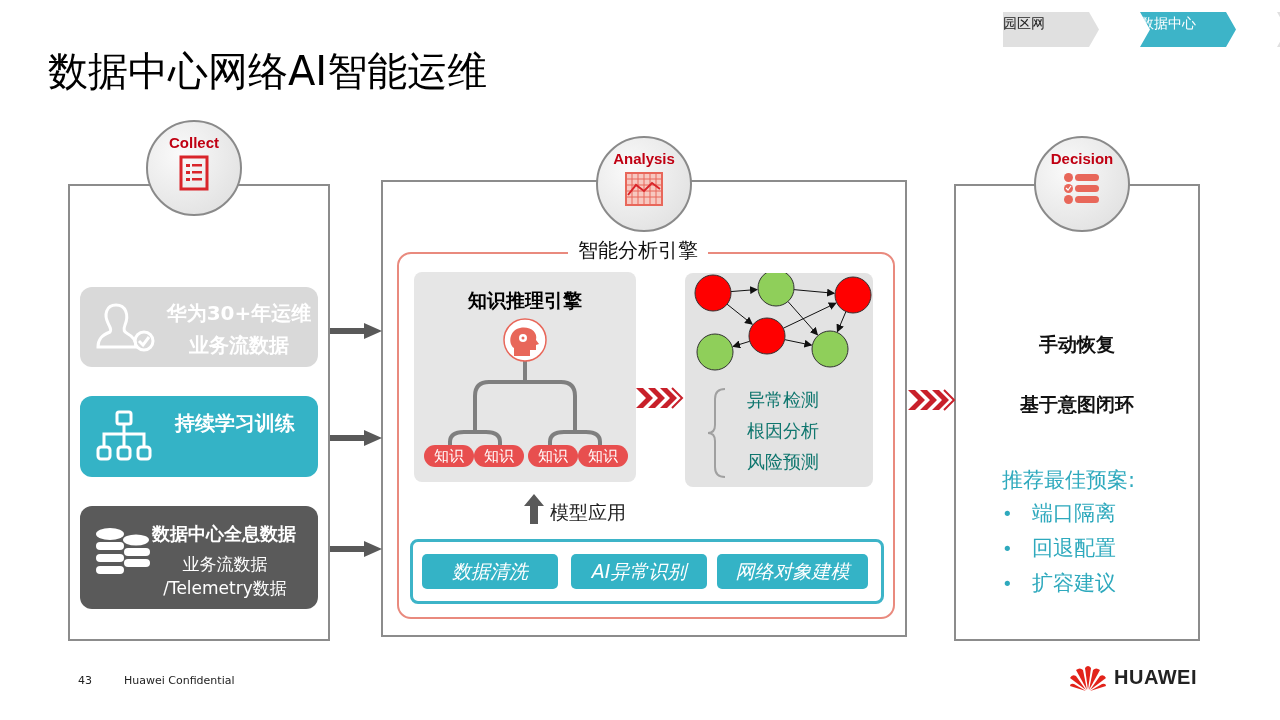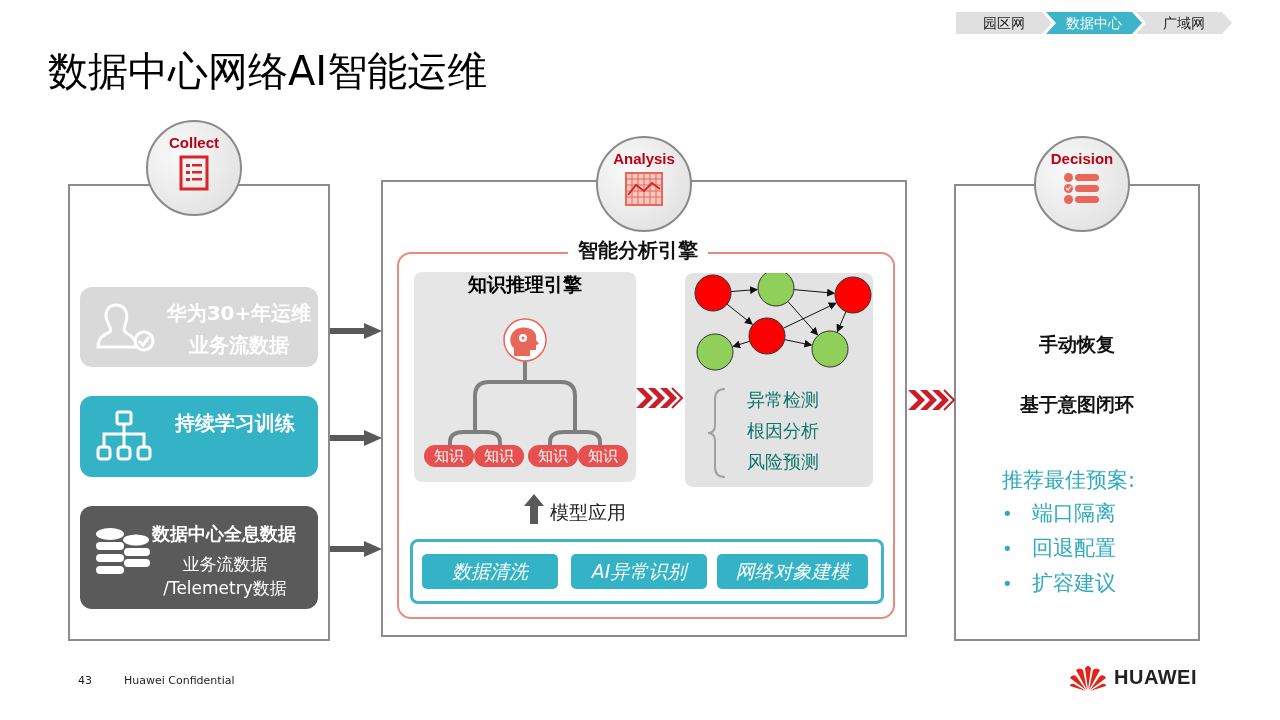--- a/index.html
+++ b/index.html
@@ -1,22 +1,22 @@
 <!DOCTYPE html>
 <html><head>
 <meta charset="utf-8">
 <style>
   * { box-sizing: border-box; margin: 0; padding: 0; }
   html, body { width: 1280px; height: 720px; background: #ffffff; overflow: hidden; }
   body { position: relative; font-family: "DejaVu Sans", "Liberation Sans", sans-serif; color: #000; }
 
   
   .crumbs { position: absolute; top: 12px; left: 956px; height: 22px; display: flex; }
-  .crumb { position: relative; height: 22px; line-height: 22px; font-size: 14px; color: #222; text-align: center;
-           clip-path: polygon(0 0, calc(100% - 10px) 0, 100% 50%, calc(100% - 10px) 100%, 0 100%, 10px 50%); margin-right: -6px; }
+  .crumb { position: relative; height: 35px; line-height: 22px; font-size: 14px; color: #222; text-align: left;
+           clip-path: polygon(0 0, calc(100% - 10px) 0, 100% 50%, calc(100% - 10px) 100%, 0 100%, 10px 50%); margin-right: -6px; margin-left: 47px; }
   .crumb.first { clip-path: polygon(0 0, calc(100% - 10px) 0, 100% 50%, calc(100% - 10px) 100%, 0 100%); }
   .crumb.c1 { width: 96px; background: #e0e0e0; }
   .crumb.c2 { width: 96px; background: #3db4c8; color: #fff; }
   .crumb.c3 { width: 96px; background: #e0e0e0; }
 
   .title { position: absolute; left: 48px; top: 44px; font-size: 40px; color: #000000; letter-spacing: 0px; font-family: "DejaVu Sans", sans-serif; }
 
   
   .panel { position: absolute; border: 2px solid #8c8c8c; background: #fff; }
   .p1 { left: 68px; top: 184px; width: 262px; height: 457px; }
@@ -40,24 +40,24 @@
   .card1 .t { left: 84px; width: 150px; line-height: 32px; top: 10px; color: #fff; }
   .card2 .t { left: 80px; width: 150px; line-height: 30px; top: 12px; }
   .card3 .t1 { position: absolute; left: 72px; top: 16px; font-size: 18px; font-weight: bold; }
   .card3 .t2 { position: absolute; left: 70px; top: 46px; width: 150px; font-size: 17px; line-height: 24px; text-align: center; }
   .card .ic { position: absolute; }
 
   .arrowR { position: absolute; left: 330px; width: 52px; height: 16px; }
 
   
   .engine { position: absolute; left: 397px; top: 252px; width: 498px; height: 367px; border: 2px solid #e98a7e; border-radius: 14px; }
-  .engine-title { position: absolute; left: 568px; top: 237px; padding: 0 10px; background: #fff; font-size: 20px; font-weight: bold; color: #111; }
+  .engine-title { position: absolute; left: 568px; top: 237px; padding: 0 10px; background: #fff; font-size: 20px; font-weight: normal; color: #111; }
 
   .kbox { position: absolute; left: 414px; top: 272px; width: 222px; height: 210px; background: #e6e6e6; border-radius: 8px; }
-  .kbox-title { position: absolute; left: 0; width: 100%; top: 0; text-align: center; font-size: 19px; font-weight: bold; }
+  .kbox-title { position: absolute; left: 0; width: 100%; top: 16px; text-align: center; font-size: 19px; font-weight: bold; }
   .chip { position: absolute; top: 445px; width: 50px; height: 22px; border-radius: 11px; background: #e84f4f; color: #fff; font-size: 15px; line-height: 22px; text-align: center; }
 
   .gbox { position: absolute; left: 685px; top: 273px; width: 188px; height: 214px; background: #e3e3e3; border-radius: 8px; }
   .glist { position: absolute; left: 747px; top: 384px; font-size: 18px; font-weight: normal; line-height: 31px; color: #0f766e; }
 
   .chev { position: absolute; }
 
   .model-label { position: absolute; left: 550px; top: 500px; font-size: 19px; color: #222; }
 
   .pipe { position: absolute; left: 410px; top: 539px; width: 474px; height: 65px; border: 3px solid #3db4c8; border-radius: 8px; }

